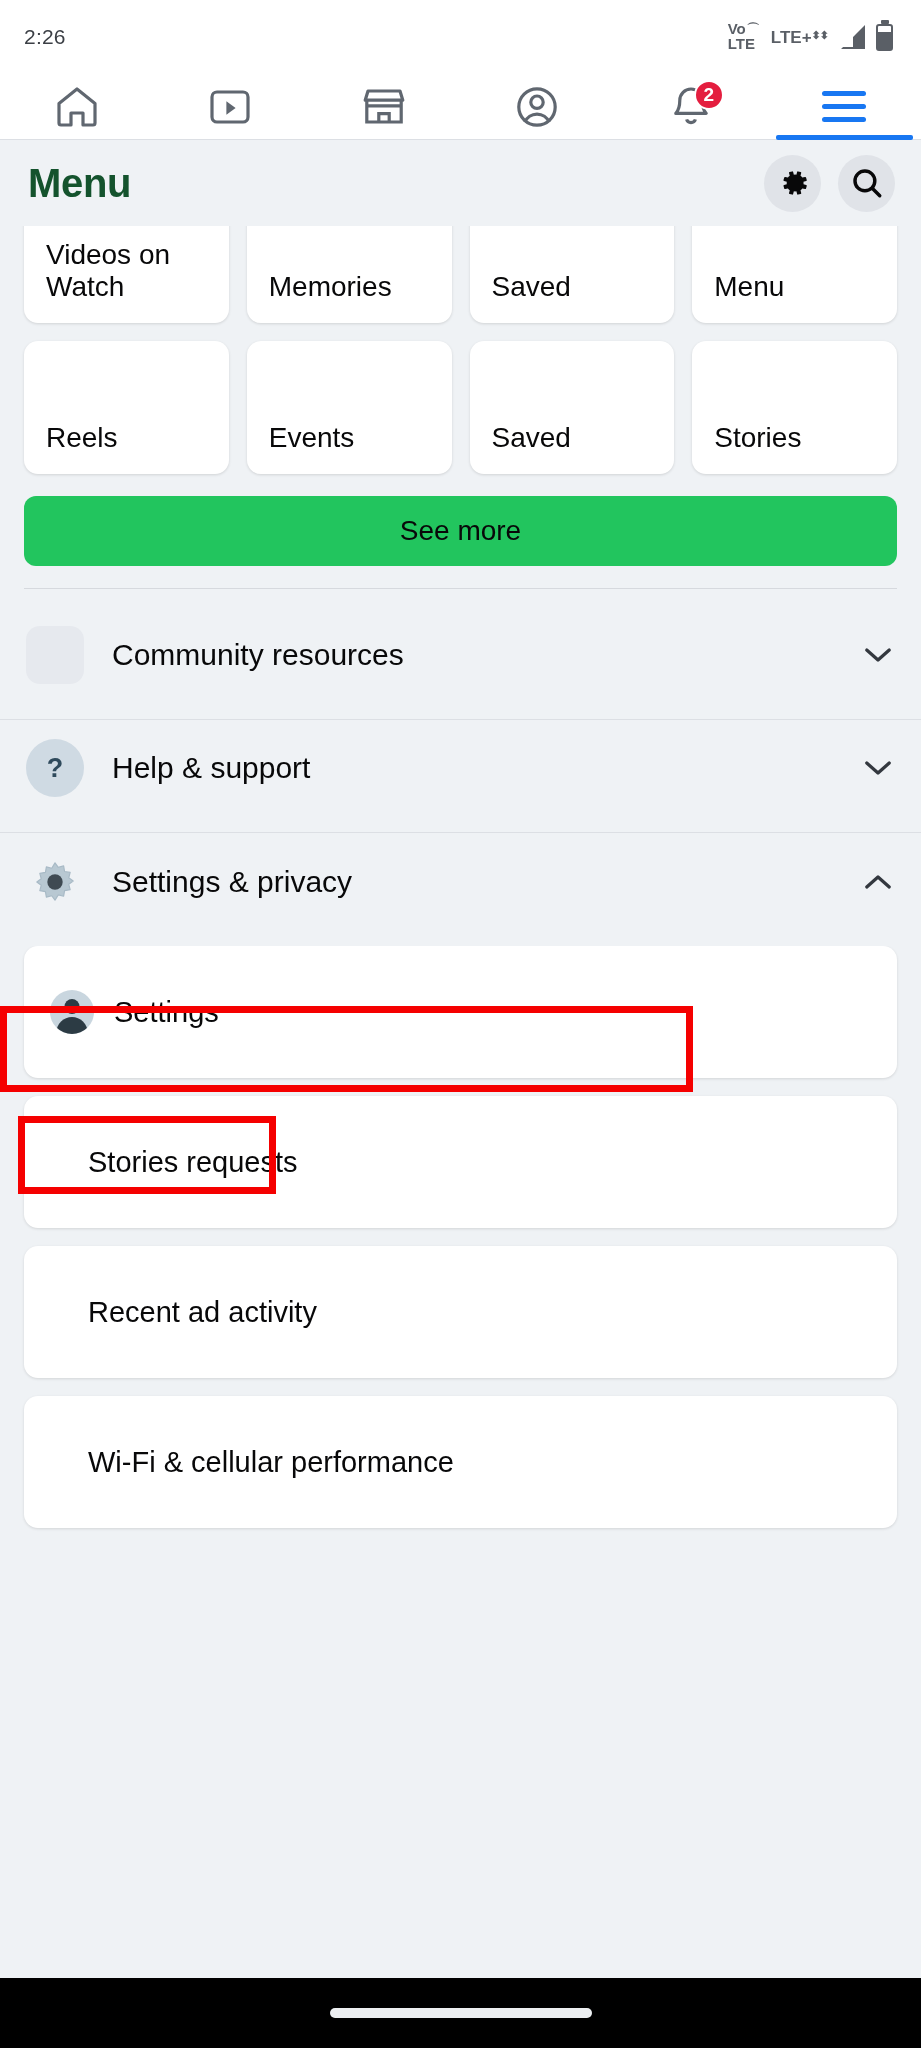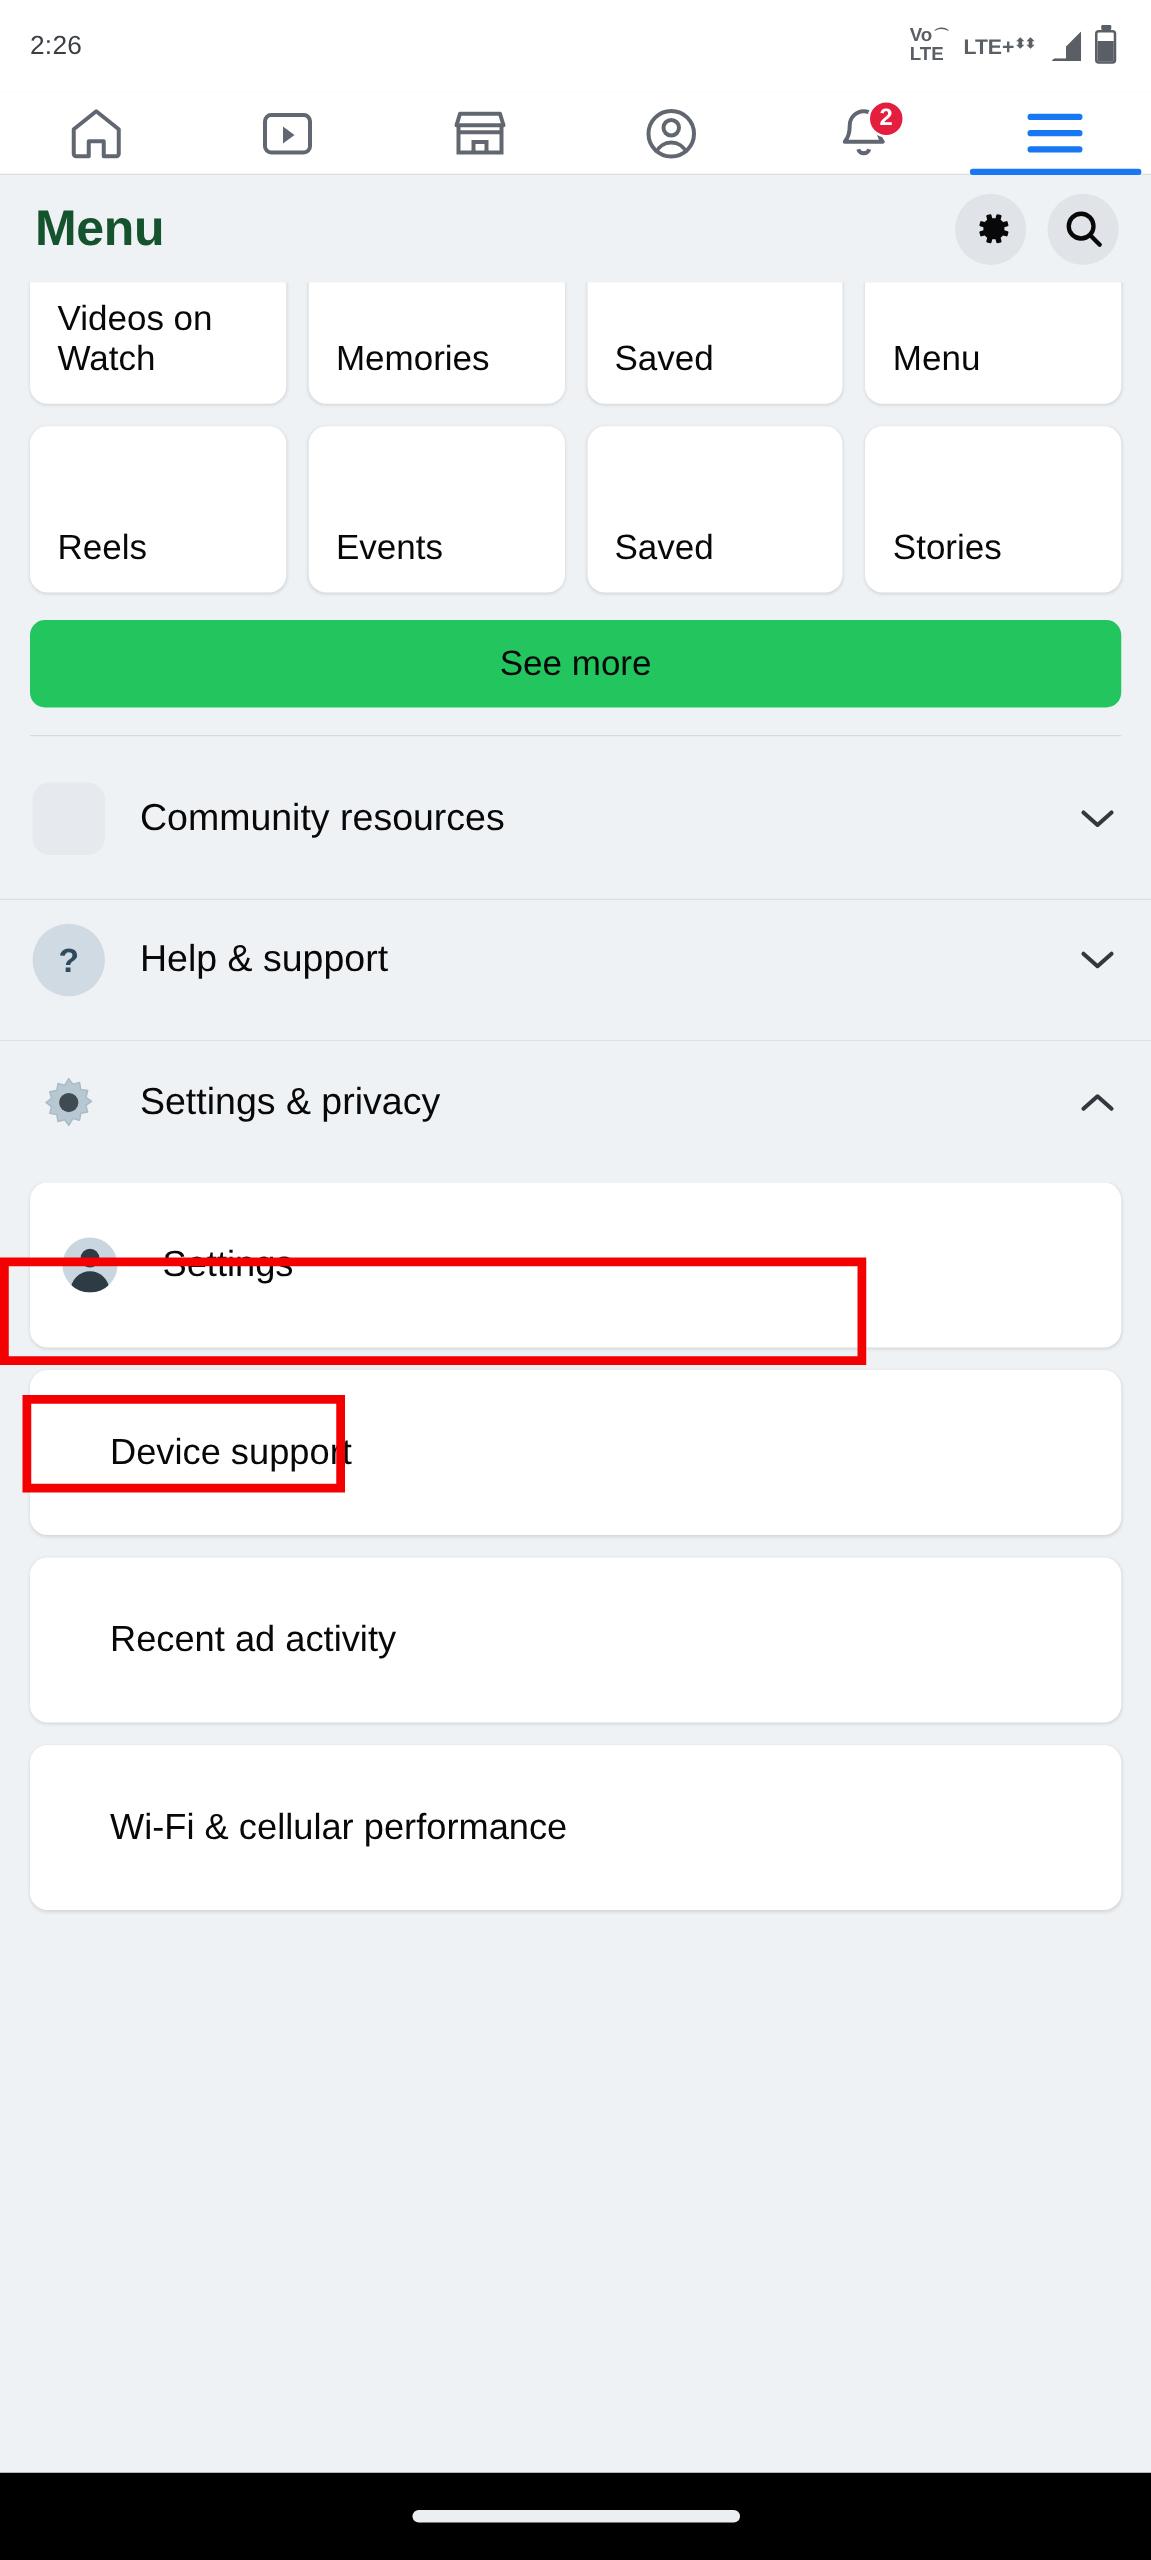--- a/index.html
+++ b/index.html
@@ -274,21 +274,20 @@
   }
   .sub-item {
     background: #ffffff;
     border-radius: 14px;
     height: 132px;
     margin-top: 18px;
     box-shadow: 0 1px 3px rgba(0,0,0,.12);
     display: flex;
     align-items: center;
     padding-left: 26px;
-    gap: 16px;
   }
   .sub-item:first-child { margin-top: 0; }
   .sub-avatar {
     width: 44px; height: 44px;
     border-radius: 50%;
     background: #c9d6df;
     display: flex;
     align-items: center;
     justify-content: center;
     flex: 0 0 auto;
@@ -493,21 +492,21 @@
 
     <div class="sub-list">
       <div class="sub-item">
         <span class="sub-avatar">
           <span class="head"></span>
             <span class="body"></span>
         </span>
         <span class="sub-label withicon">Settings</span>
       </div>
       <div class="sub-item">
-        <span class="sub-label indent">Device support</span>
+        <span class="sub-label indent">Stories requests</span>
       </div>
       <div class="sub-item">
         <span class="sub-label indent">Recent ad activity</span>
       </div>
       <div class="sub-item">
         <span class="sub-label indent">Wi-Fi &amp; cellular performance</span>
       </div>
     </div>
 
     <div class="redbox" style="left:0px; top:780px; width:693px; height:86px;"></div>

